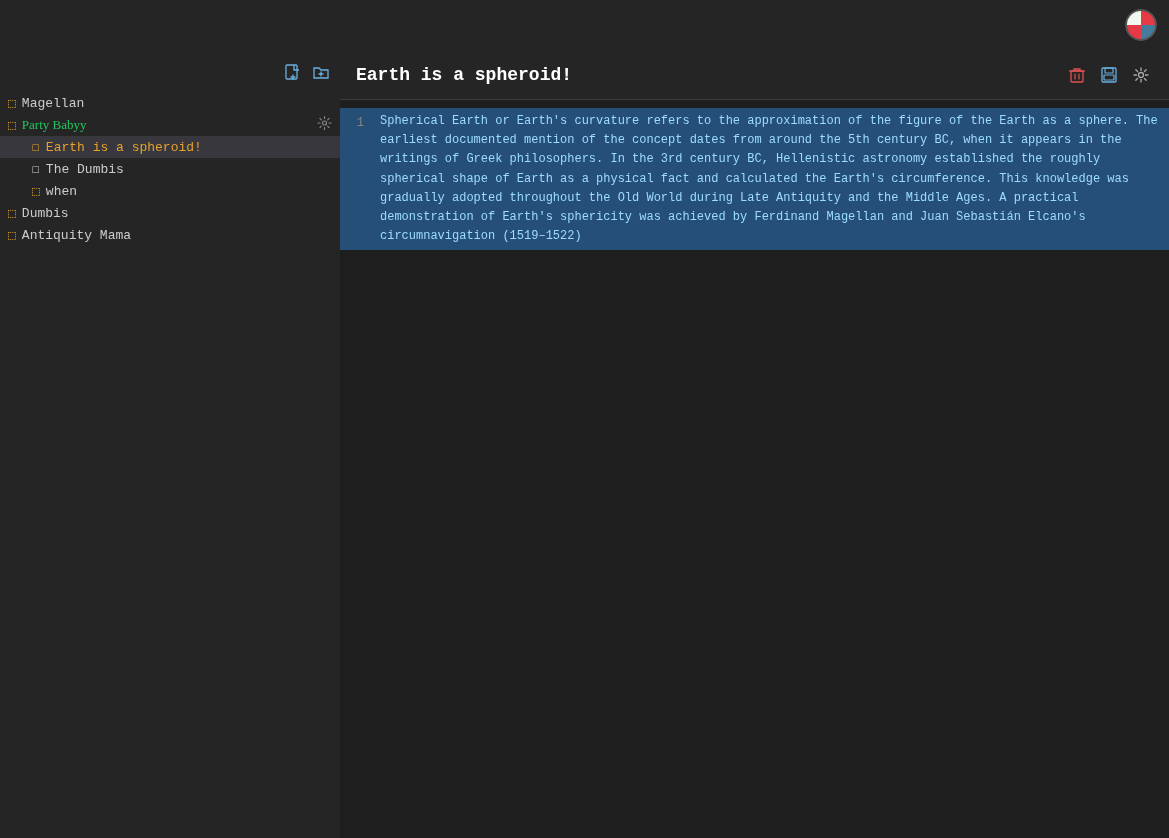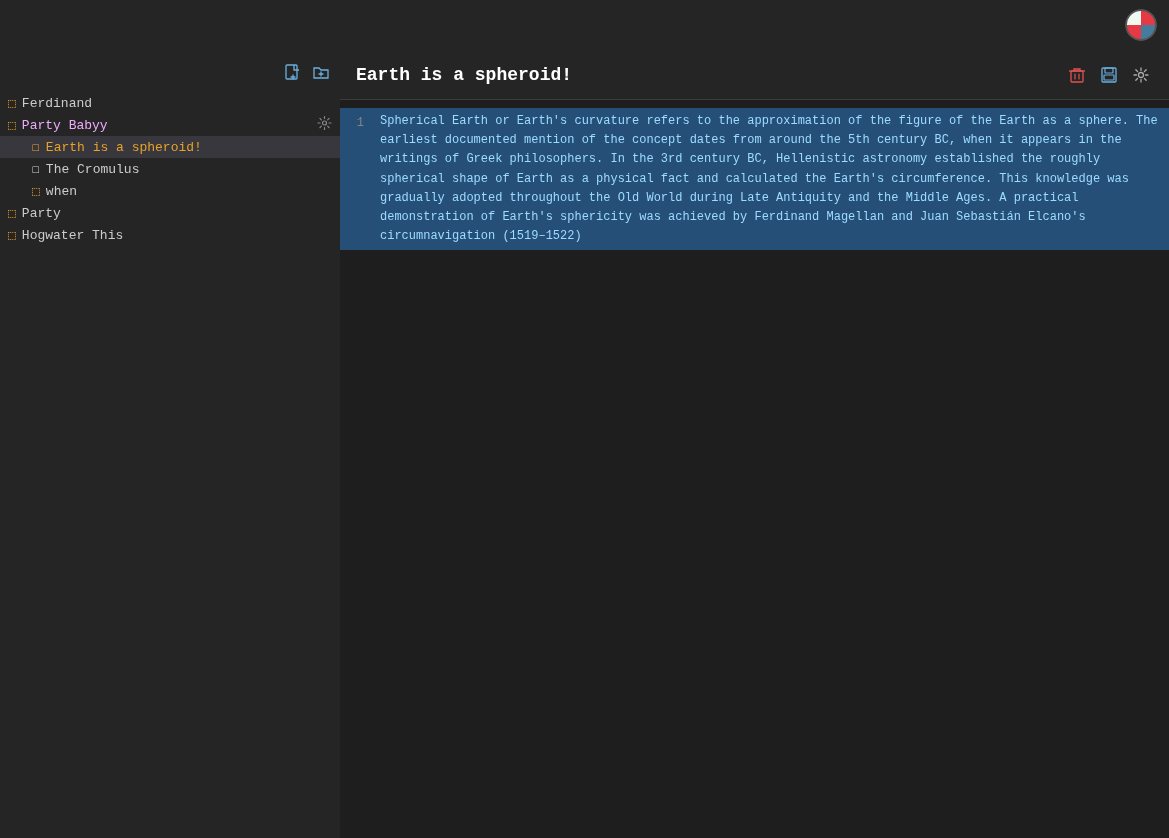--- a/index.html
+++ b/index.html
@@ -285,57 +285,57 @@
           <path d="M2 4h5l2 2h7v8H2z" stroke="#6ab0de" stroke-width="1.3" fill="none" rx="1"></path>
           <path d="M9 8 v4 M7 10 h4" stroke="#6ab0de" stroke-width="1.3" stroke-linecap="round"></path>
         </svg>
       </div>
     </div>
 
     <div class="sidebar-items">
 
       <div class="sidebar-item level-0">
         <span class="item-icon folder-icon">⬚</span>
-        <span>Ferdinand</span>
+        <span>Magellan</span>
       </div>
 
       <div class="sidebar-item level-0 party-babyy-row" style="position:relative;">
         <span class="item-icon folder-icon">⬚</span>
-        <span style="color:#f0abfc;">Party Babyy</span>
+        <span style="color:#22c55e;font-family:Liberation Serif, serif;">Party Babyy</span>
         <span class="settings-btn" style="position:absolute;right:8px;">
           <svg width="15" height="15" viewBox="0 0 15 15" fill="none" xmlns="http://www.w3.org/2000/svg">
             <circle cx="7.5" cy="7.5" r="2" stroke="#888" stroke-width="1.2"></circle>
             <path d="M7.5 1v2M7.5 12v2M1 7.5h2M12 7.5h2M2.93 2.93l1.41 1.41M10.66 10.66l1.41 1.41M2.93 12.07l1.41-1.41M10.66 4.34l1.41-1.41" stroke="#888" stroke-width="1.2" stroke-linecap="round"></path>
           </svg>
         </span>
       </div>
 
       <div class="sidebar-item level-2 active">
         <span class="item-icon file-icon orange">☐</span>
         <span style="color:#e8a229;">Earth is a spheroid!</span>
       </div>
 
       <div class="sidebar-item level-2">
         <span class="item-icon file-icon">☐</span>
-        <span>The Cromulus</span>
+        <span>The Dumbis</span>
       </div>
 
       <div class="sidebar-item level-2">
         <span class="item-icon folder-icon">⬚</span>
         <span>when</span>
       </div>
 
       <div class="sidebar-item level-0">
         <span class="item-icon folder-icon">⬚</span>
-        <span>Party</span>
+        <span>Dumbis</span>
       </div>
 
       <div class="sidebar-item level-0">
         <span class="item-icon folder-icon">⬚</span>
-        <span>Hogwater This</span>
+        <span>Antiquity Mama</span>
       </div>
 
     </div>
   </div>
 
   <div class="content-area">
 
     <div class="content-header">
       <h1 class="content-title">Earth is a spheroid!</h1>
       <div class="header-actions">

